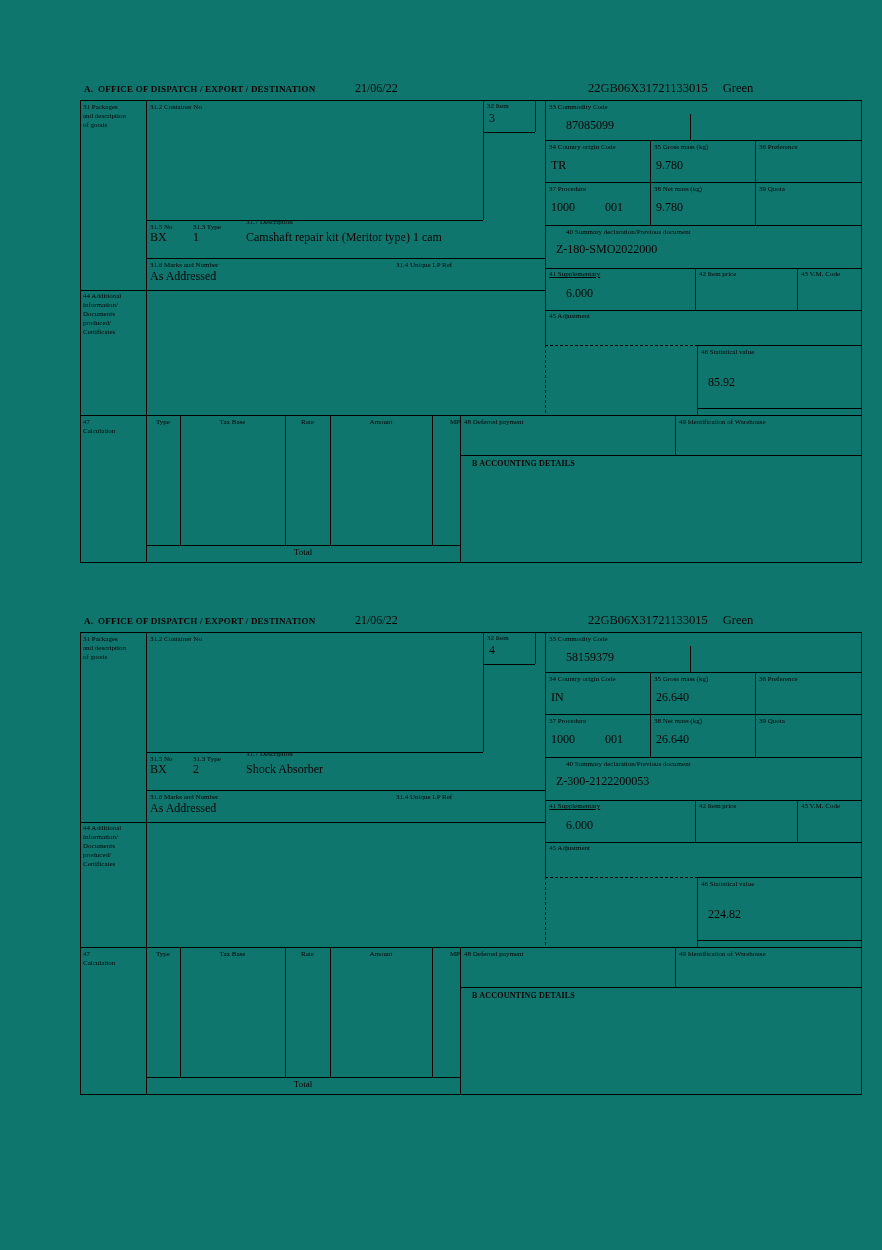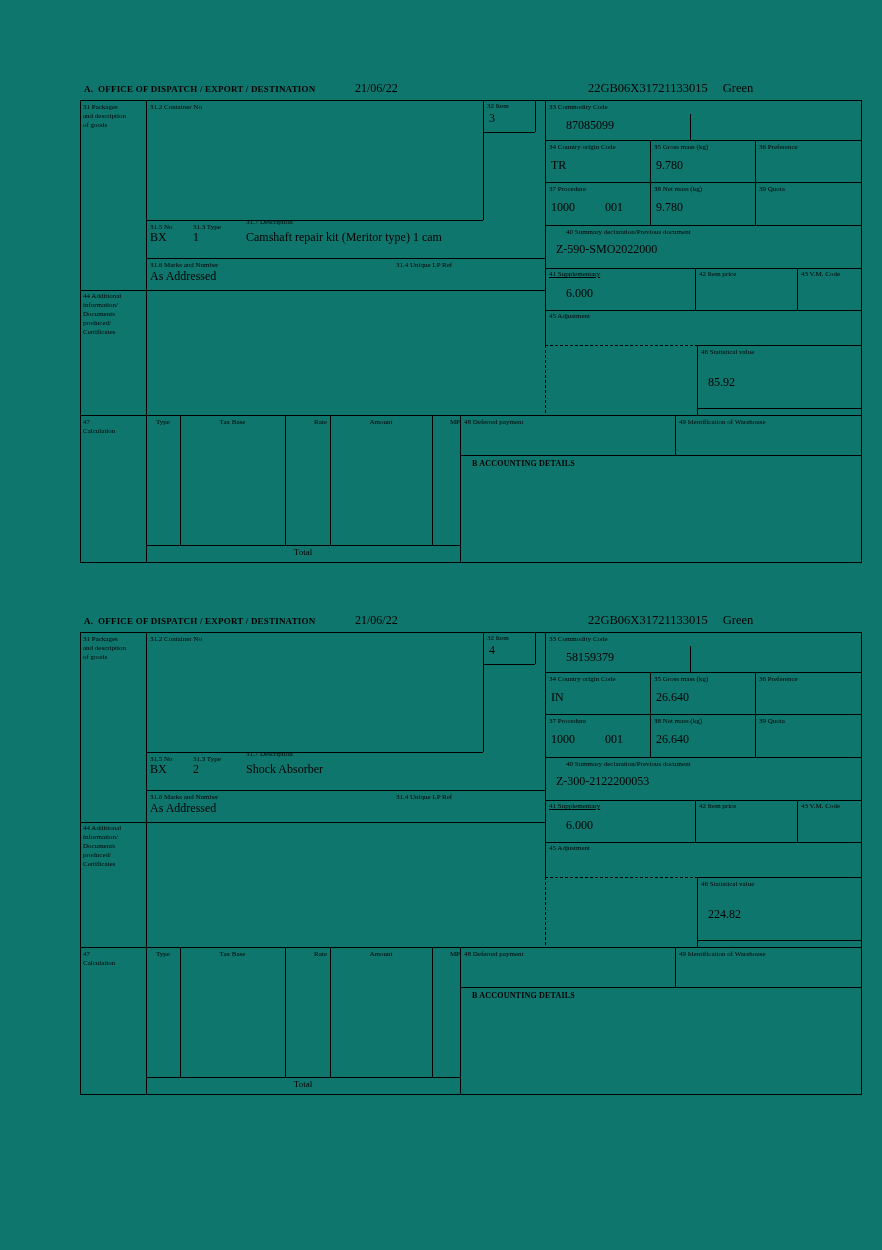--- a/index.html
+++ b/index.html
@@ -60,21 +60,21 @@
   .p-b41   { left:469px; top:170px;text-decoration:underline; }
   .p-suppl { left:486px; top:187px; }
   .p-b42   { left:619px; top:170px; }
   .p-b43   { left:721px; top:170px; }
   .p-b45   { left:469px; top:212px; }
   .p-b46   { left:621px; top:248px; }
   .p-stat  { left:628px; top:276px; }
 
   .p-th-type    { left:66px;  top:318px; width:34px;  text-align:center; }
   .p-th-taxbase { left:100px; top:318px; width:105px; text-align:center; }
-  .p-th-rate    { left:205px; top:318px; width:45px;  text-align:center;padding-left:13px; }
+  .p-th-rate    { left:205px; top:318px; width:45px;  text-align:center; }
   .p-th-amount  { left:250px; top:318px; width:102px; text-align:center; }
   .p-th-mp      { left:352px; top:318px; width:28px;  text-align:right; }
   .p-b48   { left:384px; top:318px; }
   .p-b49   { left:599px; top:318px; }
   .p-acct  { left:384px; top:359px; font-size:8px; font-weight:bold; letter-spacing:.2px;padding-left:8px; }
   .p-total { left:66px;  top:447px; width:314px; text-align:center; font-size:9px; }
 </style>
 </head>
 <body>
 
@@ -145,21 +145,21 @@
       <div class="lbl p-b35">35 Gross mass (kg)</div>
       <div class="val p-gross">9.780</div>
       <div class="lbl p-b36">36 Preference</div>
       <div class="lbl p-b37">37 Procedure</div>
       <div class="val p-proc1">1000</div>
       <div class="val p-proc2">001</div>
       <div class="lbl p-b38">38 Net mass (kg)</div>
       <div class="val p-net">9.780</div>
       <div class="lbl p-b39">39 Quota</div>
       <div class="lbl p-b40">40 Summary declaration/Previous document</div>
-      <div class="val p-summary">Z-590-SMO2022000</div>
+      <div class="val p-summary">Z-180-SMO2022000</div>
       <div class="lbl p-b41">41 Supplementary</div>
       <div class="val p-suppl">6.000</div>
       <div class="lbl p-b42">42 Item price</div>
       <div class="lbl p-b43">43 V.M. Code</div>
       <div class="lbl p-b44">44 Additional information/ Documents produced/ Certificates</div>
       <div class="lbl p-b45">45 Adjustment</div>
       <div class="lbl p-b46">46 Statistical value</div>
       <div class="val p-stat">85.92</div>
 
       <div class="lbl p-b47">47 Calculation</div>

